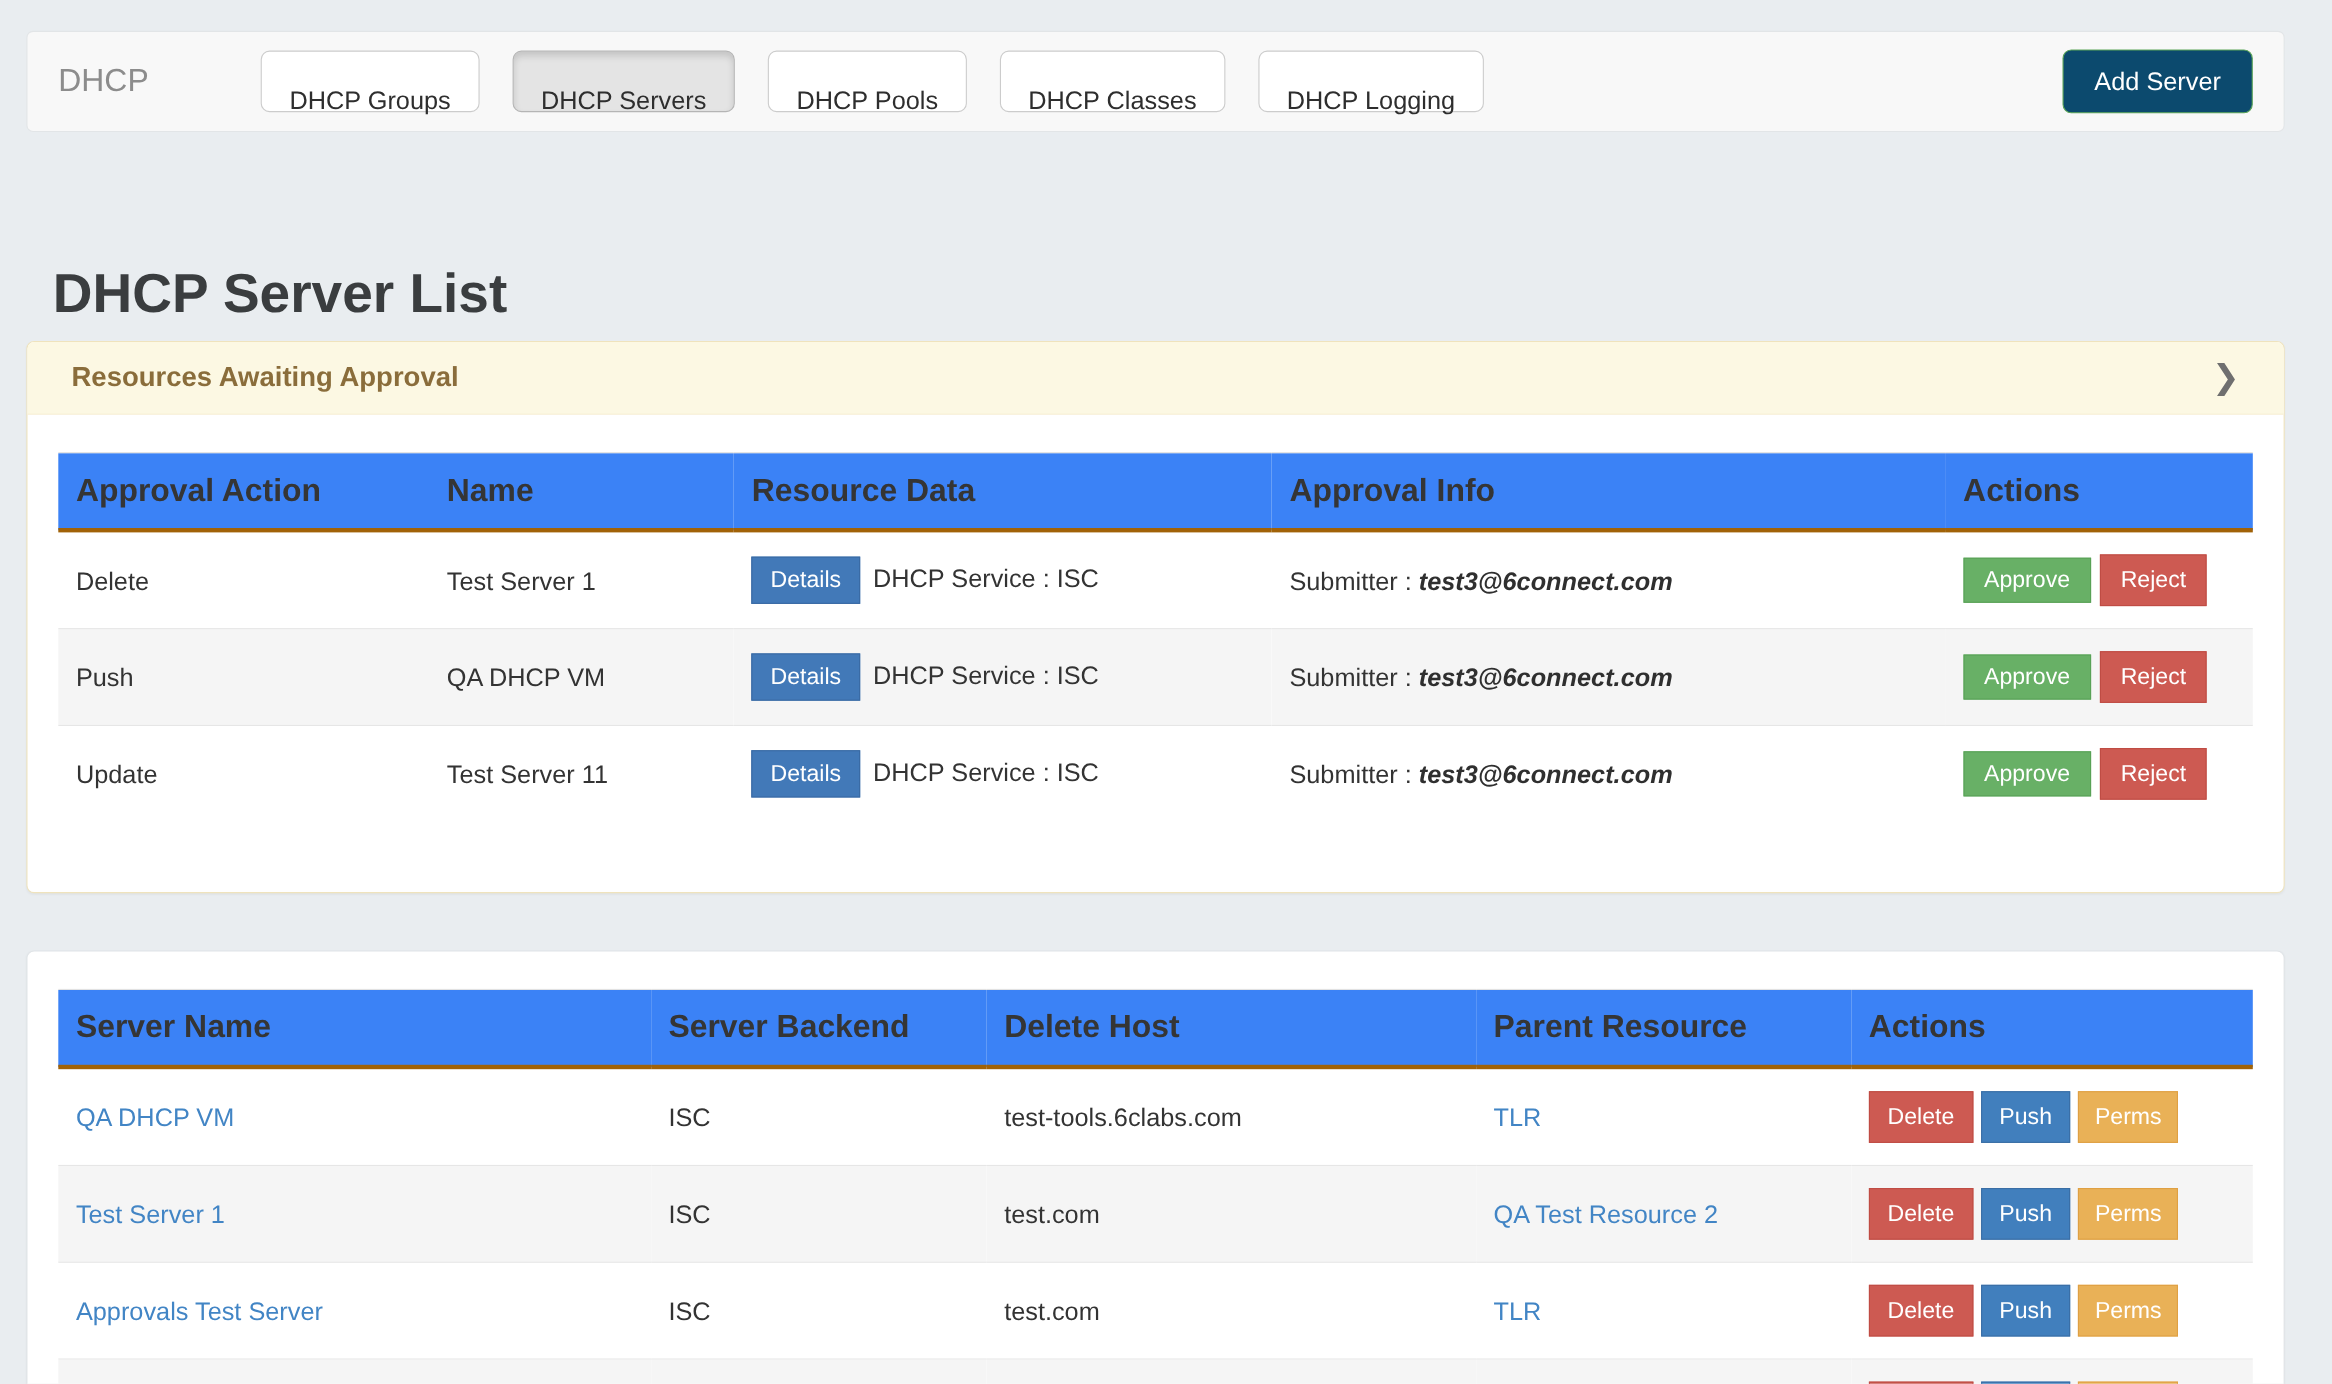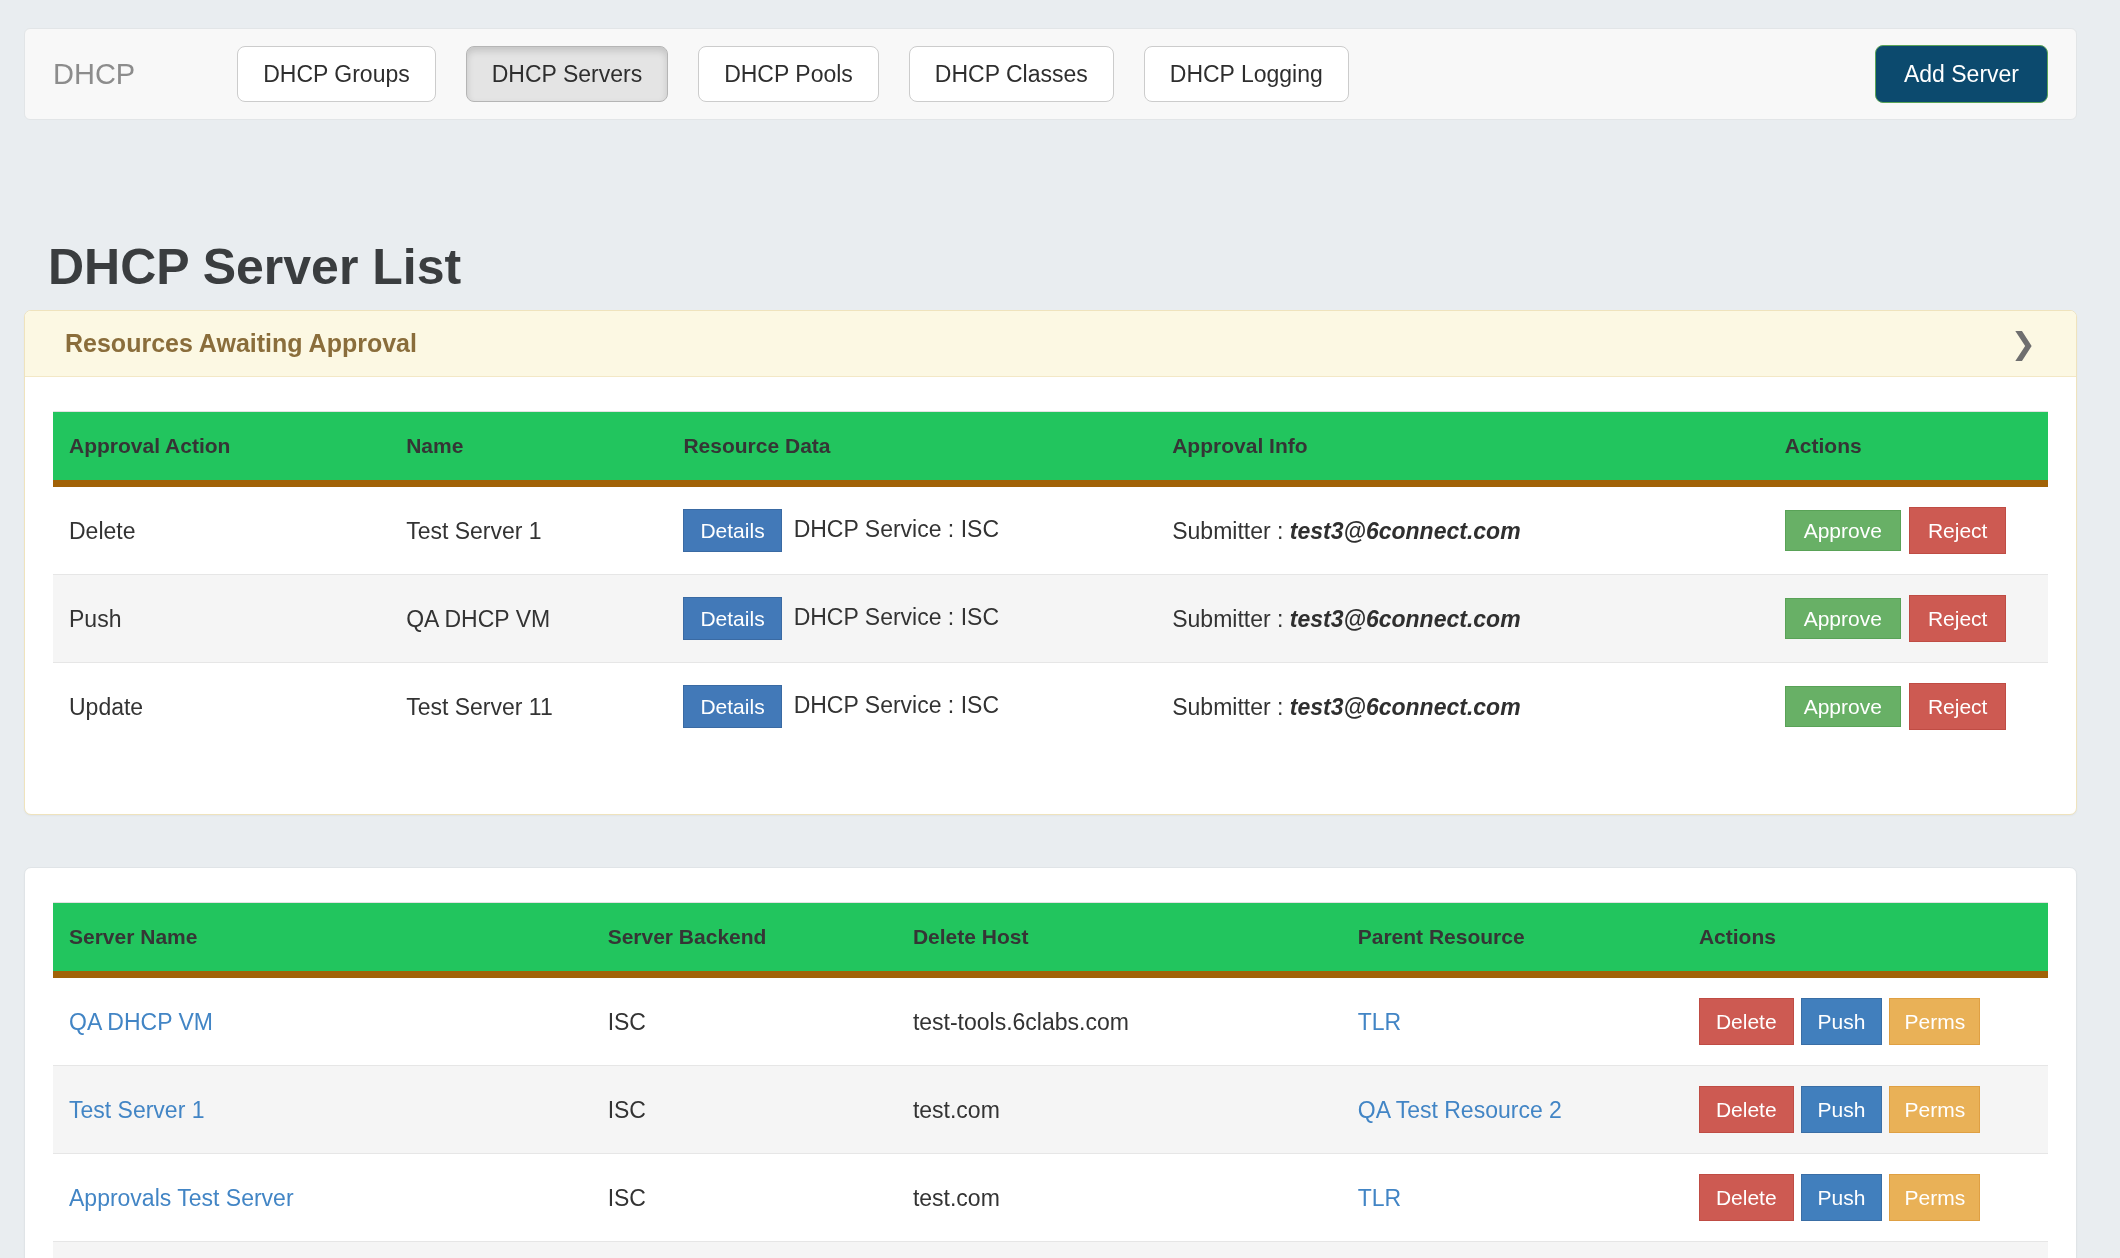--- a/index.html
+++ b/index.html
@@ -29,21 +29,21 @@
     margin-right: 54px;
     cursor: default;
   }
   .nav-tabs { display: flex; gap: 30px; align-items: center; }
   .tab-btn {
     background: #ffffff;
     border: 1px solid #cccccc;
     border-radius: 8px;
     height: 56px;
     line-height: 54px;
-    padding: 0 25px;
+    padding: 17px 25px;
     font-size: 23px;
     color: #2e2e2e;
     cursor: pointer;
     white-space: nowrap;
   }
   .tab-btn.active {
     background: #e4e4e4;
     border-color: #b5b5b5;
     box-shadow: inset 0 4px 7px rgba(0,0,0,0.14);
   }
@@ -105,27 +105,27 @@
     border: 1px solid #e0e4e7;
     border-radius: 7px;
     box-shadow: 0 1px 2px rgba(0,0,0,0.04);
     padding: 34px 28px 56px 28px;
   }
 
   
   table { width: 100%; border-collapse: collapse; table-layout: fixed; }
   thead th {
     text-align: left;
-    font-size: 21px;
+    font-size: 29px;
     font-weight: 700;
     color: #353535;
-    background: #22c55e;
+    background: #3b82f6;
     padding: 20px 16px;
     border-top: 1px solid #e2e2e2;
-    border-bottom: 7px solid #a16207;
+    border-bottom: 4px solid #a16207;
     line-height: 28px;
   }
   tbody td {
     font-size: 23px;
     color: #333;
     padding: 20px 16px;
     line-height: 28px;
     vertical-align: middle;
     border-top: 1px solid #e6e6e6;
     white-space: nowrap;

